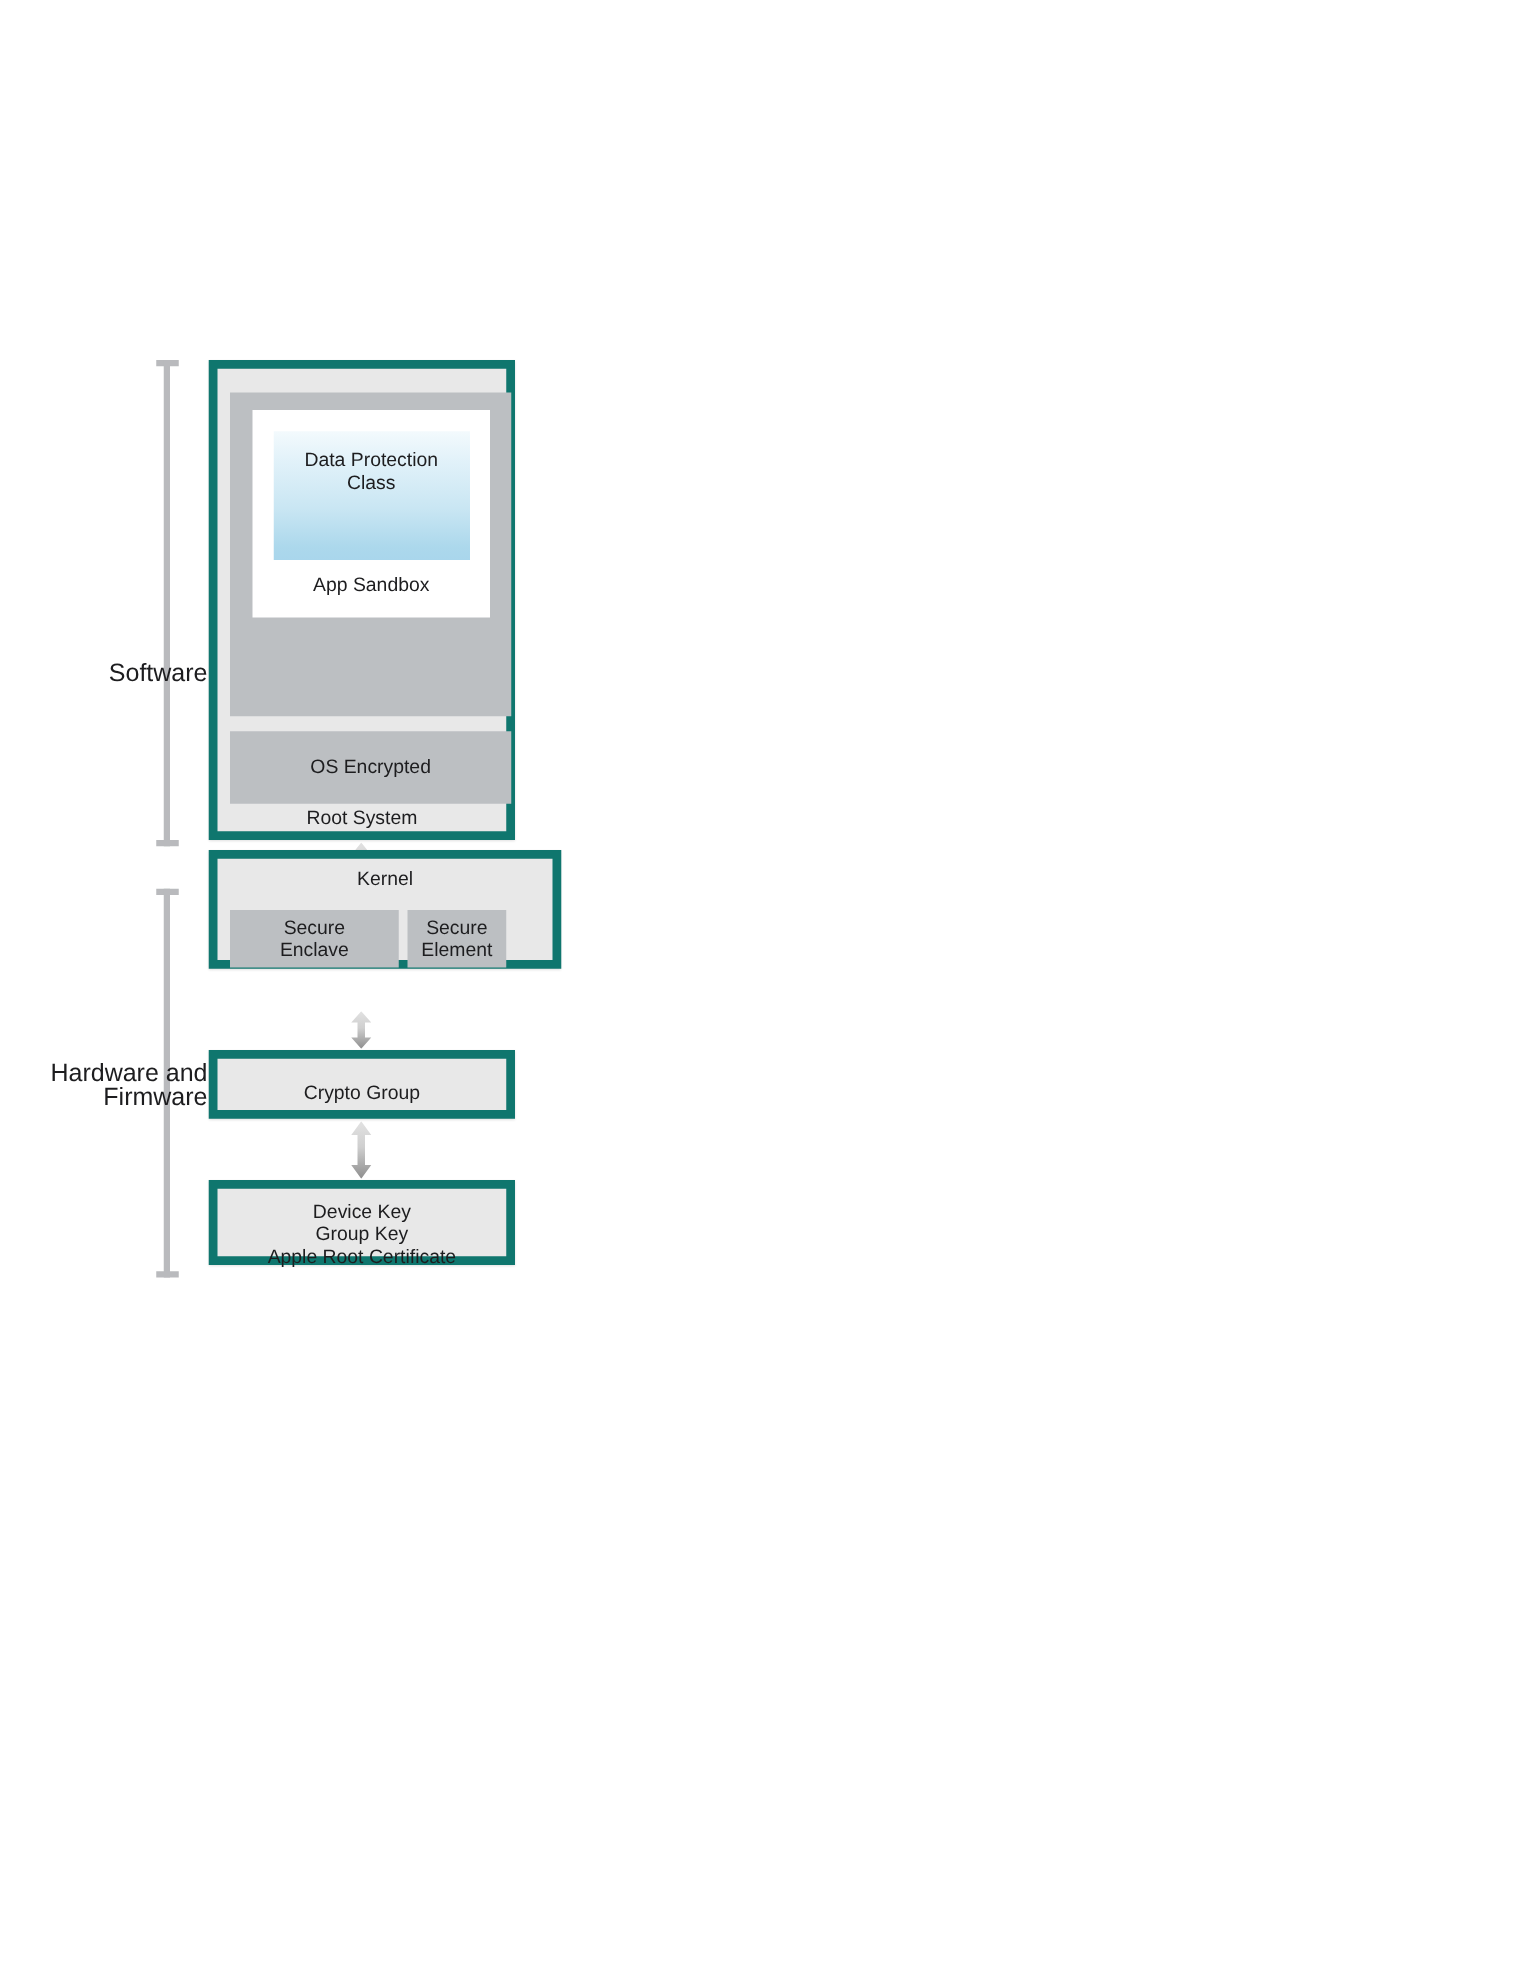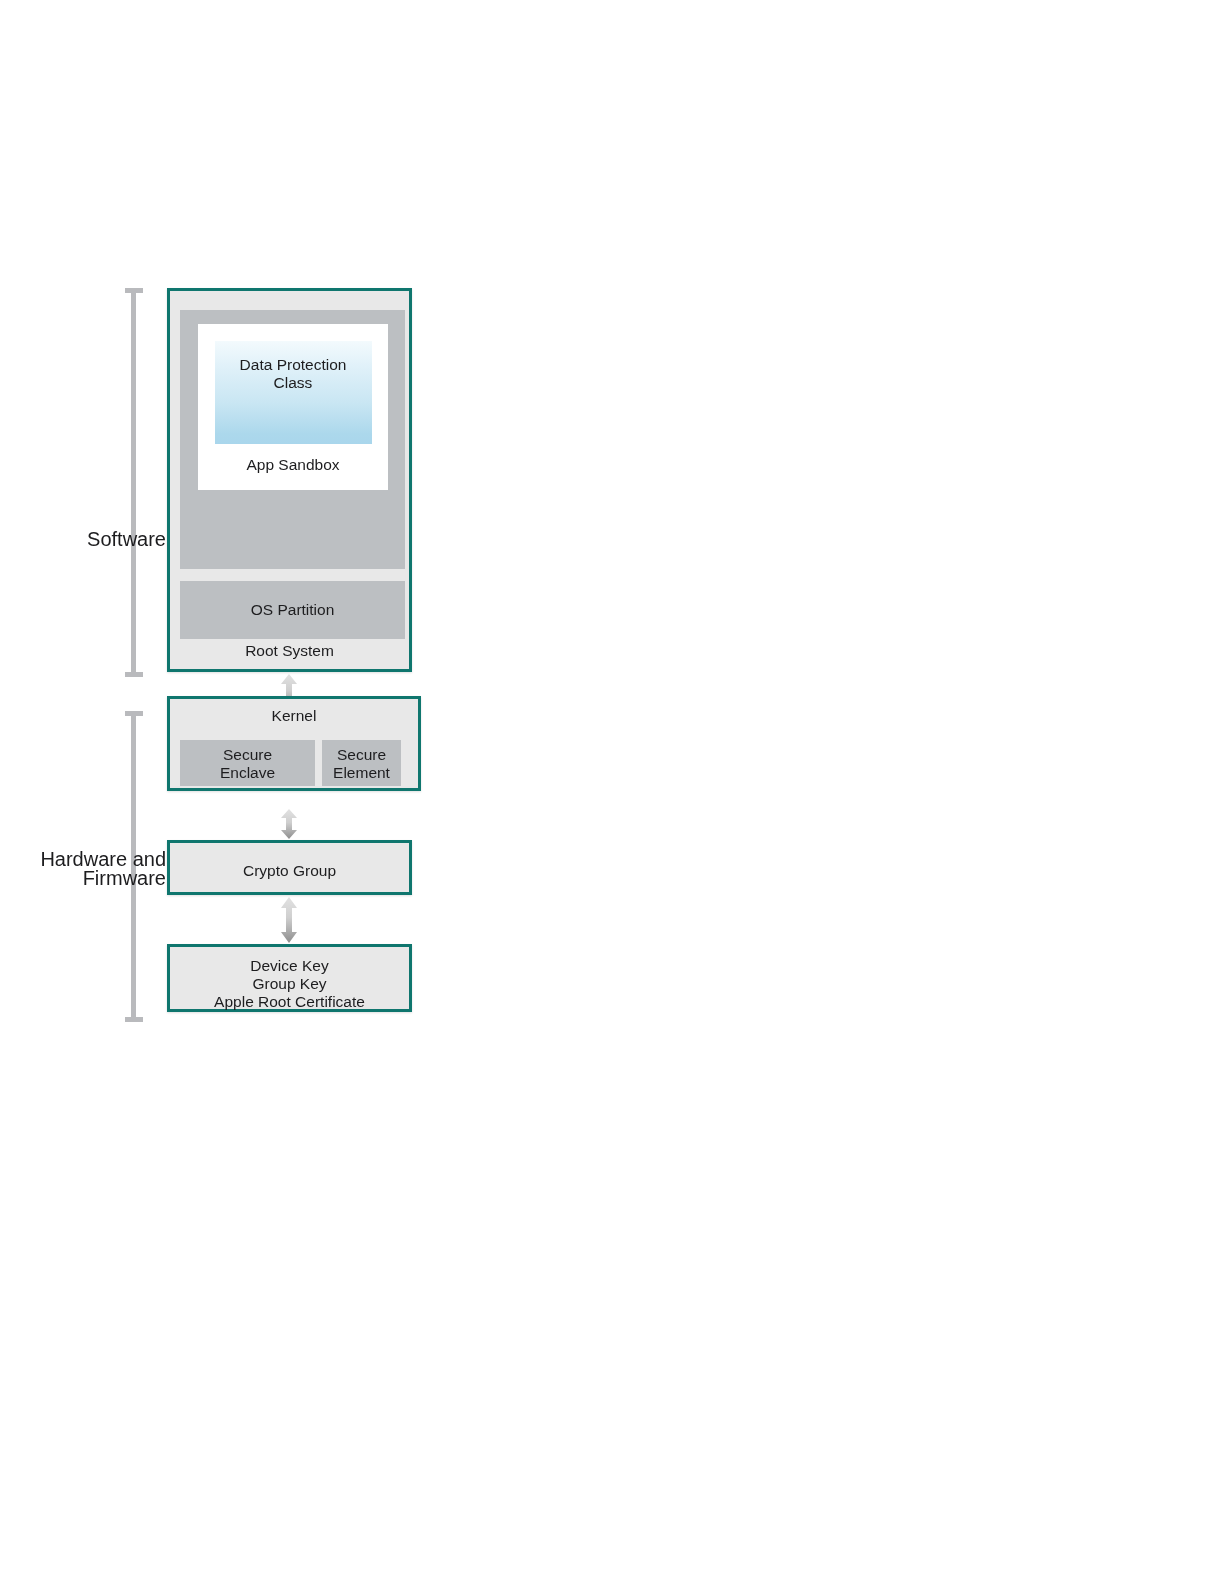--- a/index.html
+++ b/index.html
@@ -59,21 +59,21 @@
     color: #1d1d1f;
     white-space: pre-line;
   }
   #label-software { left: 0px; top: 530px; width: 166px; }
   #label-hardware { left: 0px; top: 850px; width: 166px; }
 
   
   .panel {
     position: absolute;
     background: #e8e8e8;
-    border: 3px solid #0f766e;
+    border: 7px solid #0f766e;
     box-sizing: border-box;
     box-shadow: 0 1px 2px rgba(0,0,0,0.12);
   }
   #software-stack {
     left: 167px;
     top: 288px;
     width: 245px;
     height: 384px;
   }
 
@@ -132,22 +132,22 @@
 
   #dpc-text { top: 32px; }
   #app-sandbox-text { top: 132px; }
   #user-partition-text { top: 196px; }
   #os-partition-text { top: 20px; }
   #file-system-text { top: 351px; }
 
   
   #kernel-panel {
     left: 167px;
-    top: 696px;
-    width: 254px;
+    top: 680px;
+    width: 282px;
     height: 95px;
   }
   #kernel-text { top: 8px; }
 
   #secure-enclave {
     left: 10px;
     top: 41px;
     width: 135px;
     height: 46px;
   }
@@ -220,21 +220,21 @@
 
         <div class="box-text" id="dpc-text">Data Protection
 Class</div>
 
         <div class="box-text" id="app-sandbox-text">App Sandbox</div>
       </div>
 
     </div>
 
     <div class="gray-box" id="os-partition">
-      <div class="box-text" id="os-partition-text">OS Partition</div>
+      <div class="box-text" id="os-partition-text">OS Encrypted</div>
     </div>
 
     <div class="box-text" id="file-system-text">Root System</div>
   </div>
 
   <div class="arrow" id="arrow-fs-kernel">
     <svg width="18" height="36" viewBox="0 0 18 36">
       <defs>
         <linearGradient id="agrad1" x1="0" y1="0" x2="0" y2="1">
           <stop offset="0%" stop-color="#e2e2e2"></stop>

